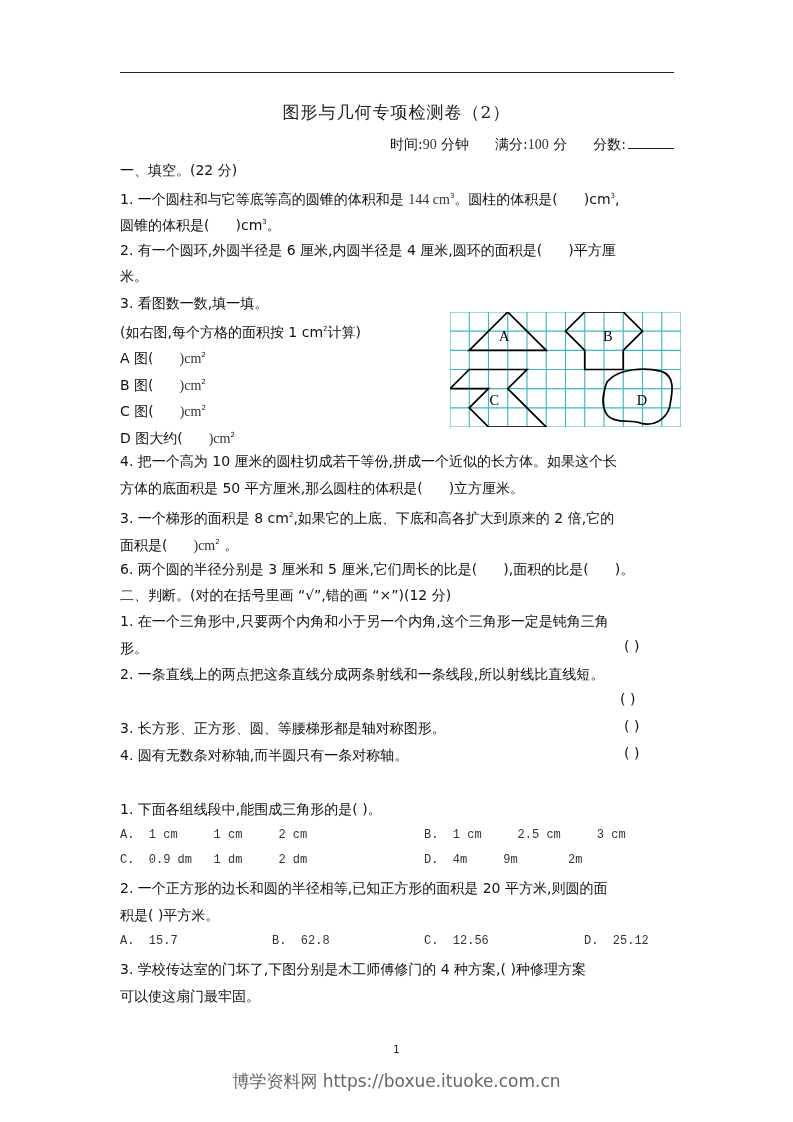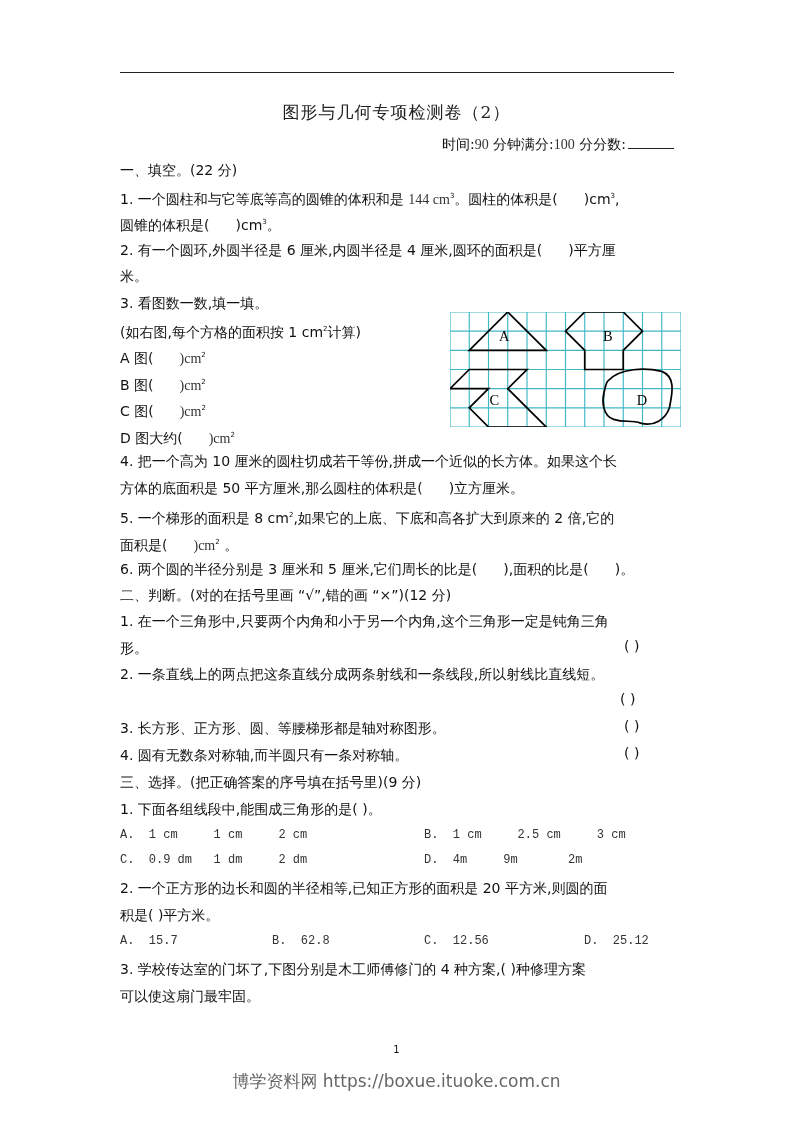--- a/index.html
+++ b/index.html
@@ -2,21 +2,21 @@
 <html><head>
 <meta charset="utf-8">
 <style>
   html, body { margin:0; padding:0; background:#ffffff; }
   body { width:793px; height:1122px; position:relative; overflow:hidden;
          font-family:"DejaVu Sans","Liberation Sans",sans-serif; color:#111; }
   .page { position:absolute; left:0; top:0; width:793px; height:1122px; }
   .top-rule { position:absolute; left:120px; top:72px; width:554px; height:1px; background:#222; }
   .title { position:absolute; left:0; width:793px; top:101px; text-align:center;
            font-family:"DejaVu Serif","Liberation Serif",serif; font-size:17px; letter-spacing:1px; color:#222; }
-  .meta { position:absolute; right:119px; top:134px; font-size:14px; display:flex; gap:0; align-items:flex-end; }
+  .meta { position:absolute; right:119px; top:134px; font-size:14px; display:flex; gap:26px; align-items:flex-end; }
   .meta .num { font-family:"Liberation Serif",serif; }
   .score-line { display:inline-block; width:46px; border-bottom:1px solid #222; height:14px; margin-left:2px; }
   .line { position:absolute; left:120px; font-size:14px; line-height:20px; white-space:nowrap; }
   .num, .serif { font-family:"Liberation Serif","DejaVu Serif",serif; color:#333; }
   sup { font-size:7px; vertical-align:6px; }
   .blank { display:inline-block; width:26px; }
   .judge { position:absolute; font-size:14px; }
   .opt { position:absolute; font-family:"Liberation Mono","DejaVu Sans Mono",monospace; font-size:12px; color:#333; white-space:pre; }
   .grid-figure { position:absolute; left:450px; top:312px; width:231px; height:115px; }
   .page-num { position:absolute; left:0; width:793px; top:1044px; text-align:center; font-size:10px; color:#111; }
@@ -94,21 +94,21 @@
       <text x="9.7" y="4.85">D</text>
     </g>
   </svg>
 
   <div class="line" style="top:451px">4. 把一个高为 10 厘米的圆柱切成若干等份,拼成一个近似的长方体。如果这个长</div>
   <div class="line" style="top:478px">
     <span>方体的底面积是 50 平方厘米,那么圆柱的体积是(</span><span class="blank"></span><span>)立方厘米。</span>
   </div>
 
   <div class="line" style="top:505px">
-    <span>5. 一个梯形的面积是 8 cm</span><sup>2</sup><span>,如果它的上底、下底和高各扩大到原来的 2 倍,它的</span>
+    <span>3. 一个梯形的面积是 8 cm</span><sup>2</sup><span>,如果它的上底、下底和高各扩大到原来的 2 倍,它的</span>
   </div>
   <div class="line" style="top:532px">
     <span>面积是(</span><span class="blank"></span><span class="serif">)cm</span><sup>2</sup><span> 。</span>
   </div>
 
   <div class="line" style="top:559px">
     <span>6. 两个圆的半径分别是 3 厘米和 5 厘米,它们周长的比是(</span><span class="blank"></span><span>),面积的比是(</span><span class="blank"></span><span>)。</span>
   </div>
 
   <div class="line" style="top:585px">二、判断。(对的在括号里画 “√”,错的画 “×”)(12 分)</div>
@@ -118,21 +118,20 @@
 
   <div class="line" style="top:664px">2. 一条直线上的两点把这条直线分成两条射线和一条线段,所以射线比直线短。</div>
   <div class="judge" style="left:620px; top:691px">(      )</div>
 
   <div class="line" style="top:718px">3. 长方形、正方形、圆、等腰梯形都是轴对称图形。</div>
   <div class="judge" style="left:624px; top:718px">(      )</div>
 
   <div class="line" style="top:745px">4. 圆有无数条对称轴,而半圆只有一条对称轴。</div>
   <div class="judge" style="left:624px; top:745px">(      )</div>
 
-  <div class="line" style="top:772px">三、选择。(把正确答案的序号填在括号里)(9 分)</div>
   <div class="line" style="top:799px">1. 下面各组线段中,能围成三角形的是(      )。</div>
   <div class="opt" style="left:120px; top:828px">A.  1 cm     1 cm     2 cm</div>
   <div class="opt" style="left:424px; top:828px">B.  1 cm     2.5 cm     3 cm</div>
   <div class="opt" style="left:120px; top:853px">C.  0.9 dm   1 dm     2 dm</div>
   <div class="opt" style="left:424px; top:853px">D.  4m     9m       2m</div>
 
   <div class="line" style="top:878px">2. 一个正方形的边长和圆的半径相等,已知正方形的面积是 20 平方米,则圆的面</div>
   <div class="line" style="top:905px">积是(      )平方米。</div>
   <div class="opt" style="left:120px; top:934px">A.  15.7</div>
   <div class="opt" style="left:272px; top:934px">B.  62.8</div>

